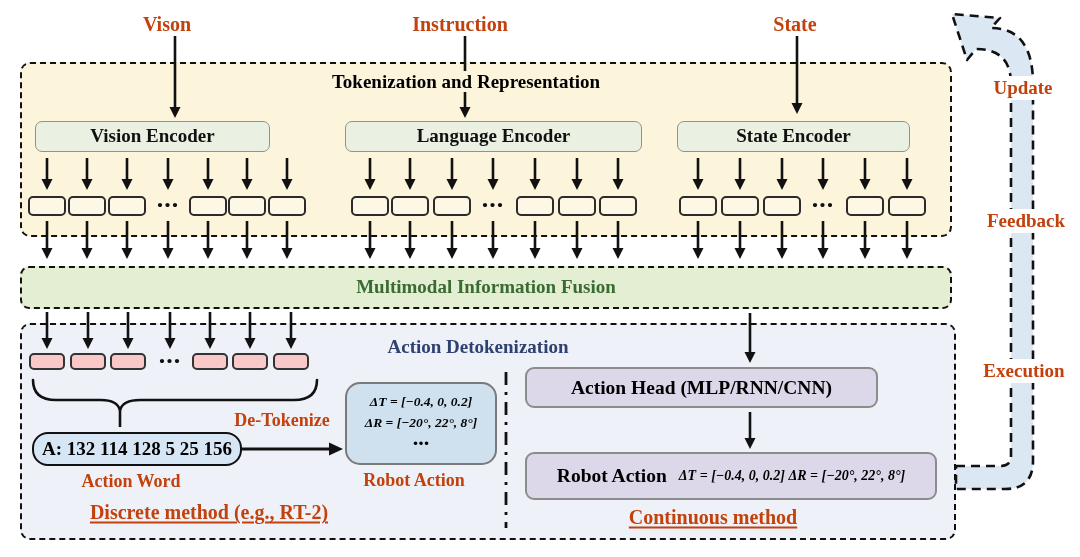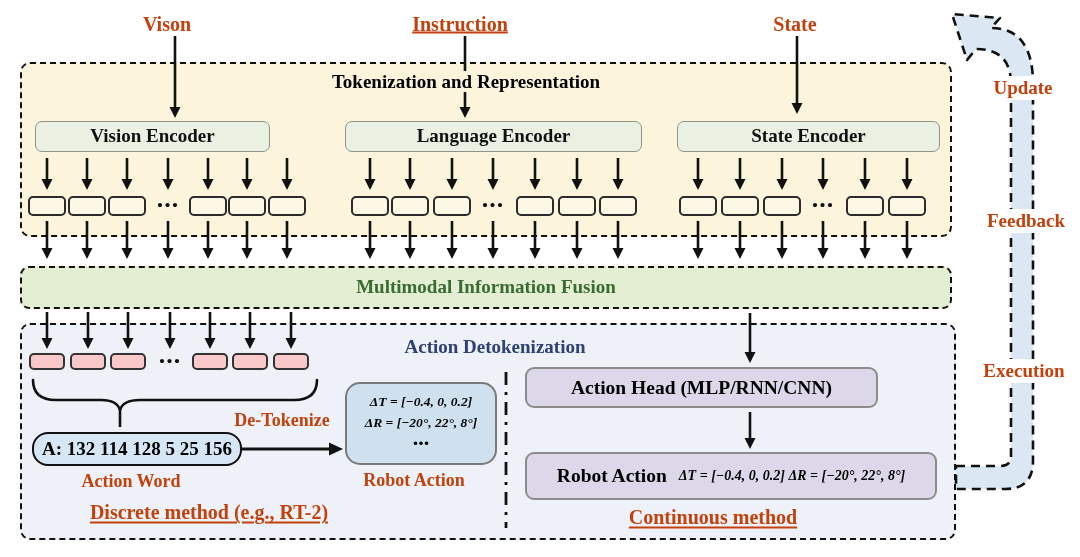--- a/index.html
+++ b/index.html
@@ -33,21 +33,21 @@
 <div id="stage">
 
   <div class="box dashed z1" style="left:20px;top:62px;width:932px;height:175px;background:#fdf4dc;"></div>
 
   <div class="box dashed z1" style="left:20px;top:266px;width:932px;height:43px;background:#e3eed2;border-radius:9px;"></div>
 
   <div class="box dashed z1" style="left:20px;top:323px;width:936px;height:217px;background:#eef2f8;"></div>
 
   <div class="enc" style="left:35px;width:235px;"><span>Vision Encoder</span></div>
   <div class="enc" style="left:345px;width:297px;"><span>Language Encoder</span></div>
-  <div class="enc" style="left:677px;width:263px;"><span>State Encoder</span></div>
+  <div class="enc" style="left:677px;width:233px;"><span>State Encoder</span></div>
 
   <svg id="art" width="1080" height="557" viewBox="0 0 1080 557">
 
     <path d="M 956 466 L 1000 466 Q 1011 466 1011 456 L 1011 84 Q 1011 49 976 49
              L 967 60 L 952 14 L 1000 18 L 991 28 Q 1033 28 1033 84 L 1033 461
              Q 1033 489 1005 489 L 956 489 Z" fill="#dbe7f3" stroke="#111" stroke-width="2.6" stroke-dasharray="9 6" stroke-linejoin="round"></path>
 
     <path d="M 33 380 Q 33 400 56 400 L 101 400 Q 117 400 120 410 Q 123 400 140 400 L 294 400 Q 317 400 317 380" fill="none" stroke="#111" stroke-width="2.6" stroke-linecap="round"></path>
     <line x1="120" y1="408" x2="120" y2="427" stroke="#111" stroke-width="2.6"></line>
 
@@ -159,30 +159,30 @@
         <line x1="797" y1="36" x2="797" y2="105" stroke="#111" stroke-width="2.6"></line>
         <polygon points="791.5,103 802.5,103 797,114" fill="#111"></polygon>
         <line x1="750" y1="313" x2="750" y2="354" stroke="#111" stroke-width="2.6"></line>
         <polygon points="744.5,352 755.5,352 750,363" fill="#111"></polygon>
         <line x1="750" y1="412" x2="750" y2="440" stroke="#111" stroke-width="2.6"></line>
         <polygon points="744.5,438 755.5,438 750,449" fill="#111"></polygon>
       </g>
   </svg>
 
   <div class="clabel in-label" style="left:167px;top:24px;">Vison</div>
-  <div class="clabel in-label" style="left:460px;top:24px;text-decoration:underline;">Instruction</div>
+  <div class="clabel in-label" style="left:460px;top:24px;">Instruction</div>
   <div class="clabel in-label" style="left:795px;top:24px;">State</div>
 
   <div class="abs z3" style="left:0;top:71px;width:932px;text-align:center;">
     <span class="sec-title" style="font-weight:bold;background:#fdf4dc;padding:0 10px;">Tokenization and Representation</span>
   </div>
 
   <div class="clabel sec-title" style="left:486px;top:287px;color:#3a6b33;">Multimodal Information Fusion</div>
 
-  <div class="clabel sec-title" style="left:478px;top:347px;color:#2e4172;margin-left:17px;">Action Detokenization</div>
+  <div class="clabel sec-title" style="left:478px;top:347px;color:#2e4172;">Action Detokenization</div>
 
   <div class="box z3" style="left:32px;top:432px;width:210px;height:34px;background:#d7e6f4;border:2.2px solid #111;
               border-radius:16px;text-align:center;line-height:30px;font-weight:bold;font-size:19px;">
     <span>A: 132 114 128 5 25 156</span>
   </div>
   <div class="clabel" style="left:282px;top:420px;font-size:18px;">De-Tokenize</div>
   <div class="clabel" style="left:131px;top:481px;font-size:18px;">Action Word</div>
 
   <div class="box z3" style="left:345px;top:382px;width:152px;height:83px;background:#cfe0ee;border:2.2px solid #7a7a7a;
               border-radius:15px;text-align:center;padding-top:7px;">

